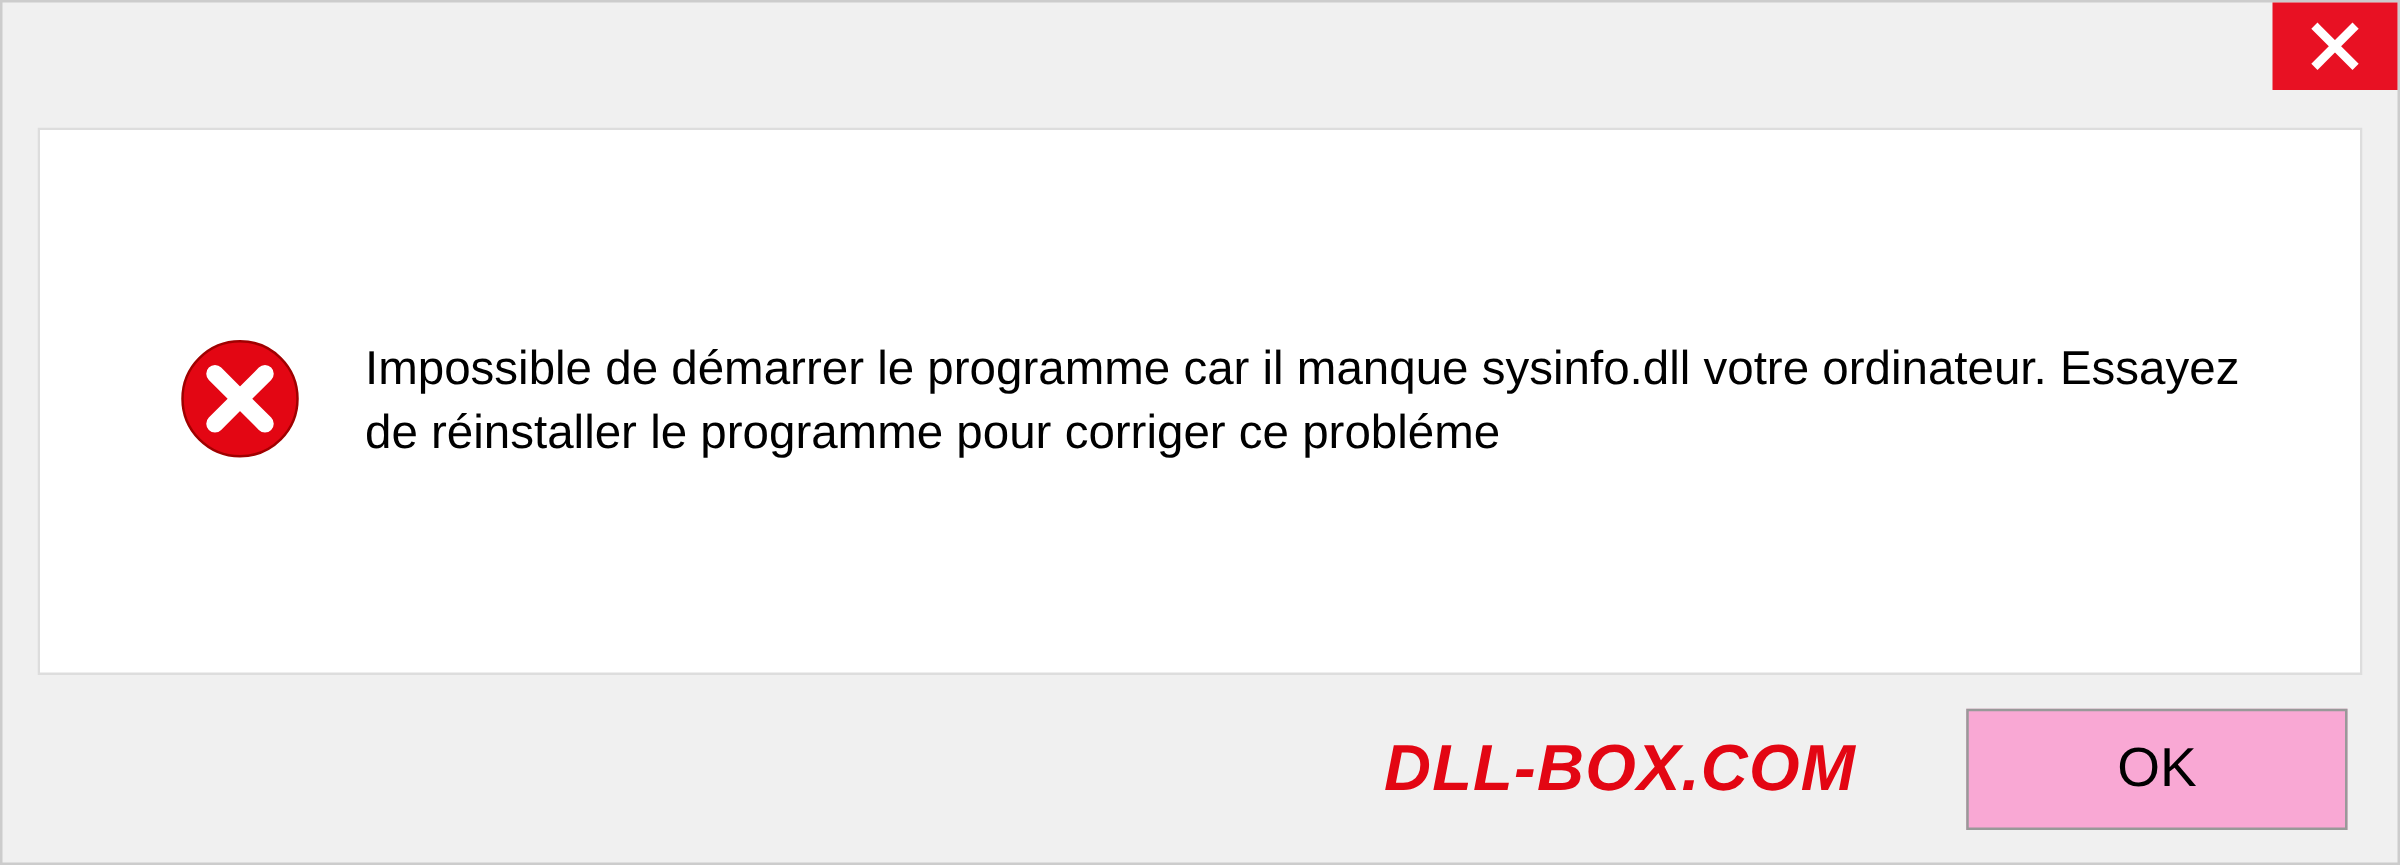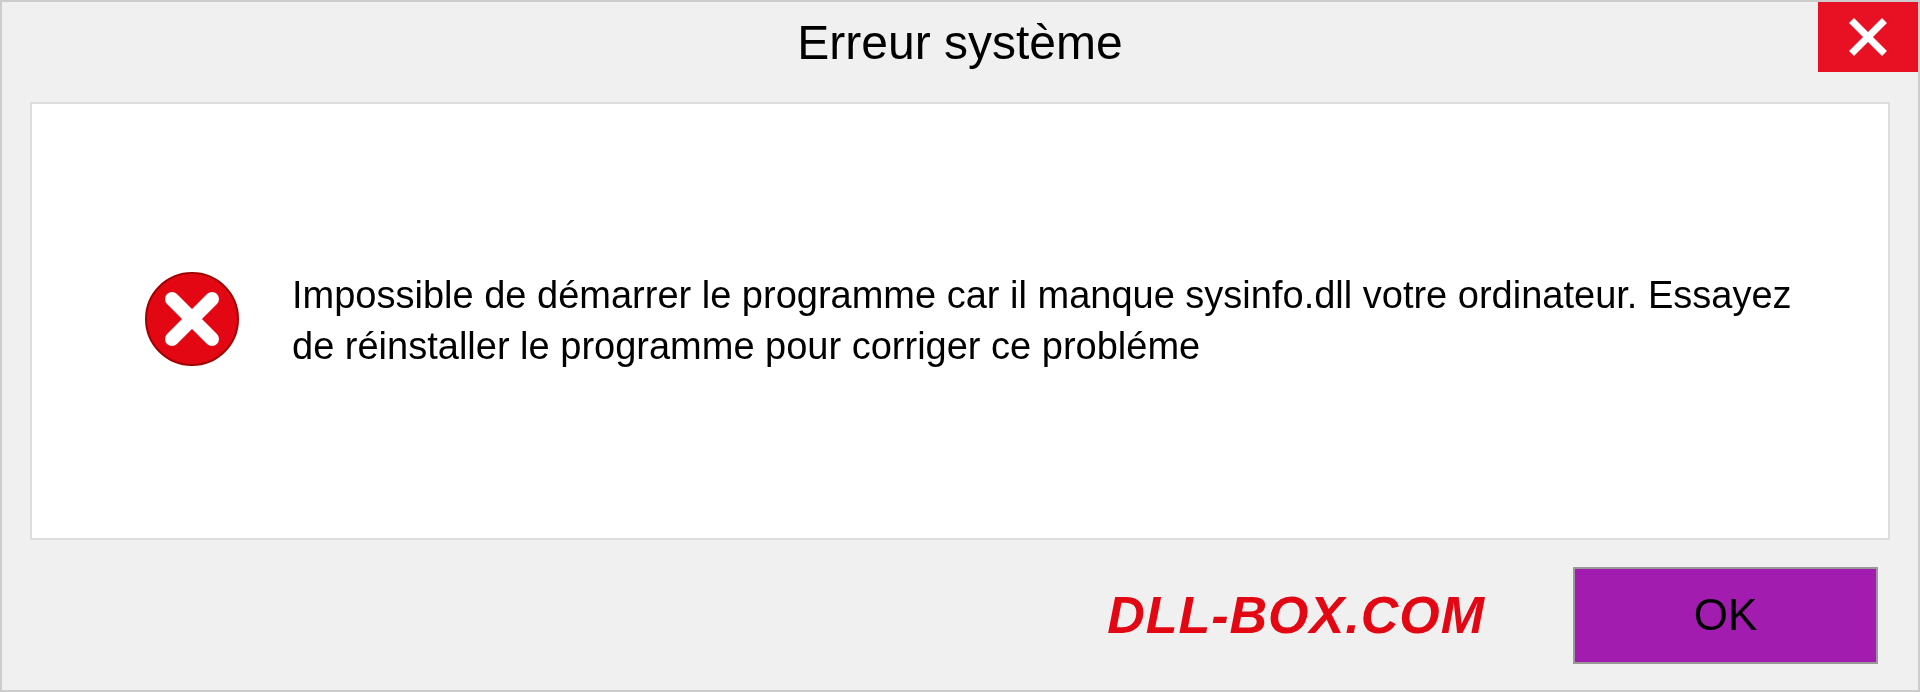--- a/index.html
+++ b/index.html
@@ -85,38 +85,37 @@
     .watermark {
       font-size: 52px;
       font-weight: 900;
       font-style: italic;
       color: #e30613;
       letter-spacing: 1px;
     }
     .ok-btn {
       width: 305px;
       height: 97px;
-      background: #a21caf;
+      background: #f9a8d4;
       border: 2px solid #999999;
       font-size: 44px;
       color: #000000;
       display: flex;
       align-items: center;
       justify-content: center;
       cursor: pointer;
       font-family: inherit;
     }
   </style>
 </head>
 <body>
 
 <div class="dialog">
 
   <div class="titlebar">
-    <div class="titlebar-title">Erreur système</div>
     <div class="close-btn">
       <svg viewBox="0 0 40 40">
         <line x1="6" y1="6" x2="34" y2="34" stroke="#ffffff" stroke-width="7" stroke-linecap="square"></line>
         <line x1="34" y1="6" x2="6" y2="34" stroke="#ffffff" stroke-width="7" stroke-linecap="square"></line>
       </svg>
     </div>
   </div>
 
   <div class="content-panel">
     <div class="error-icon-wrap">

